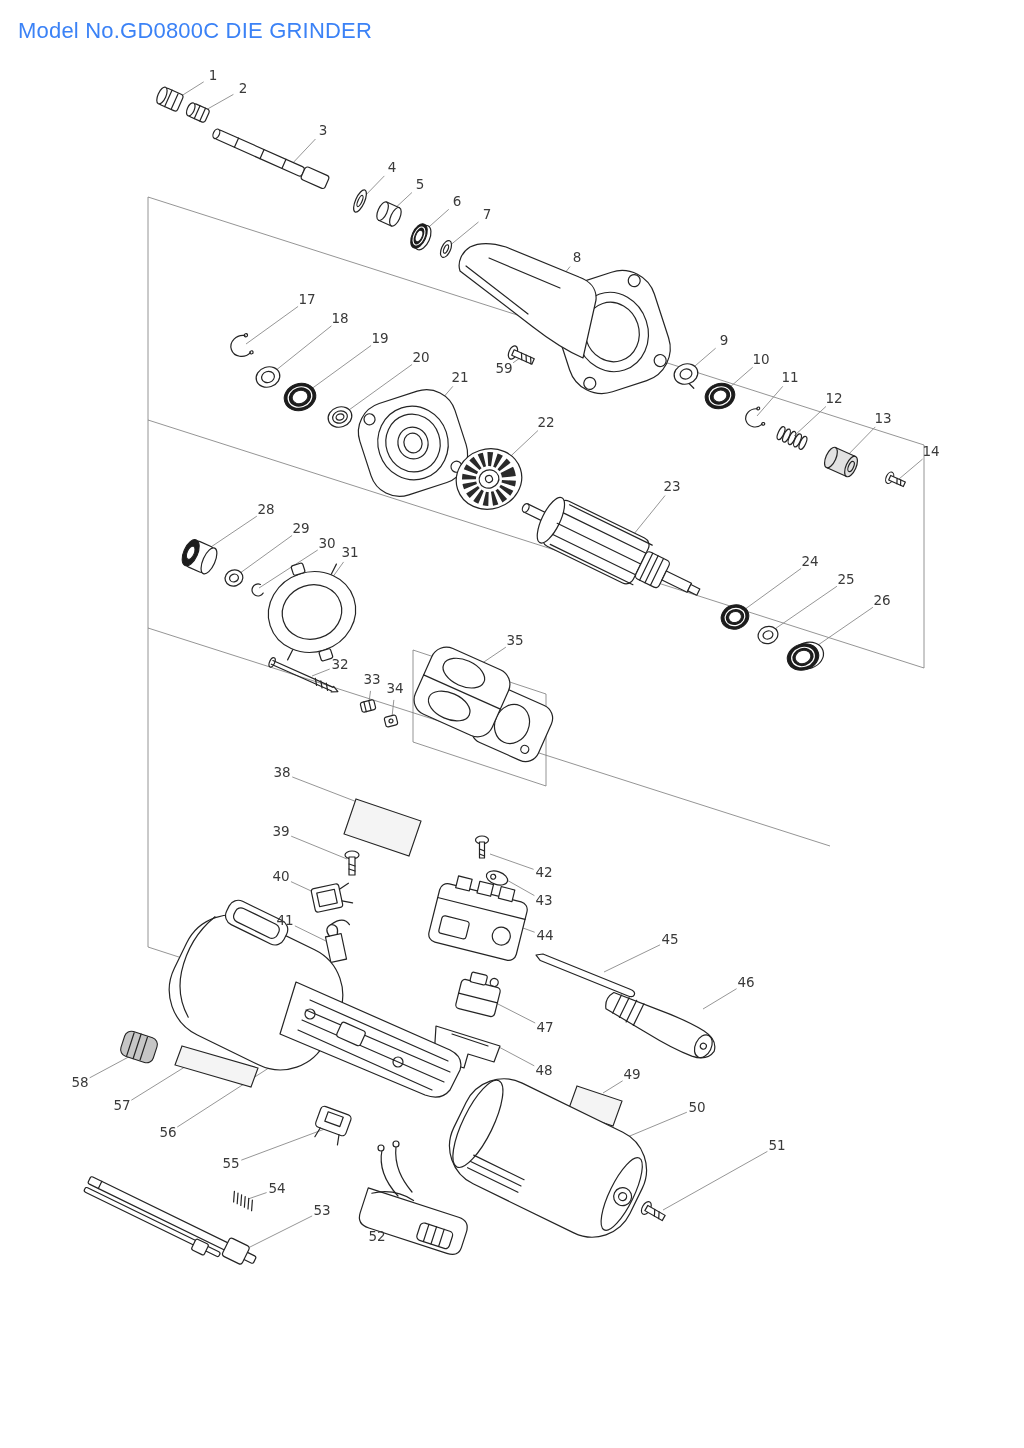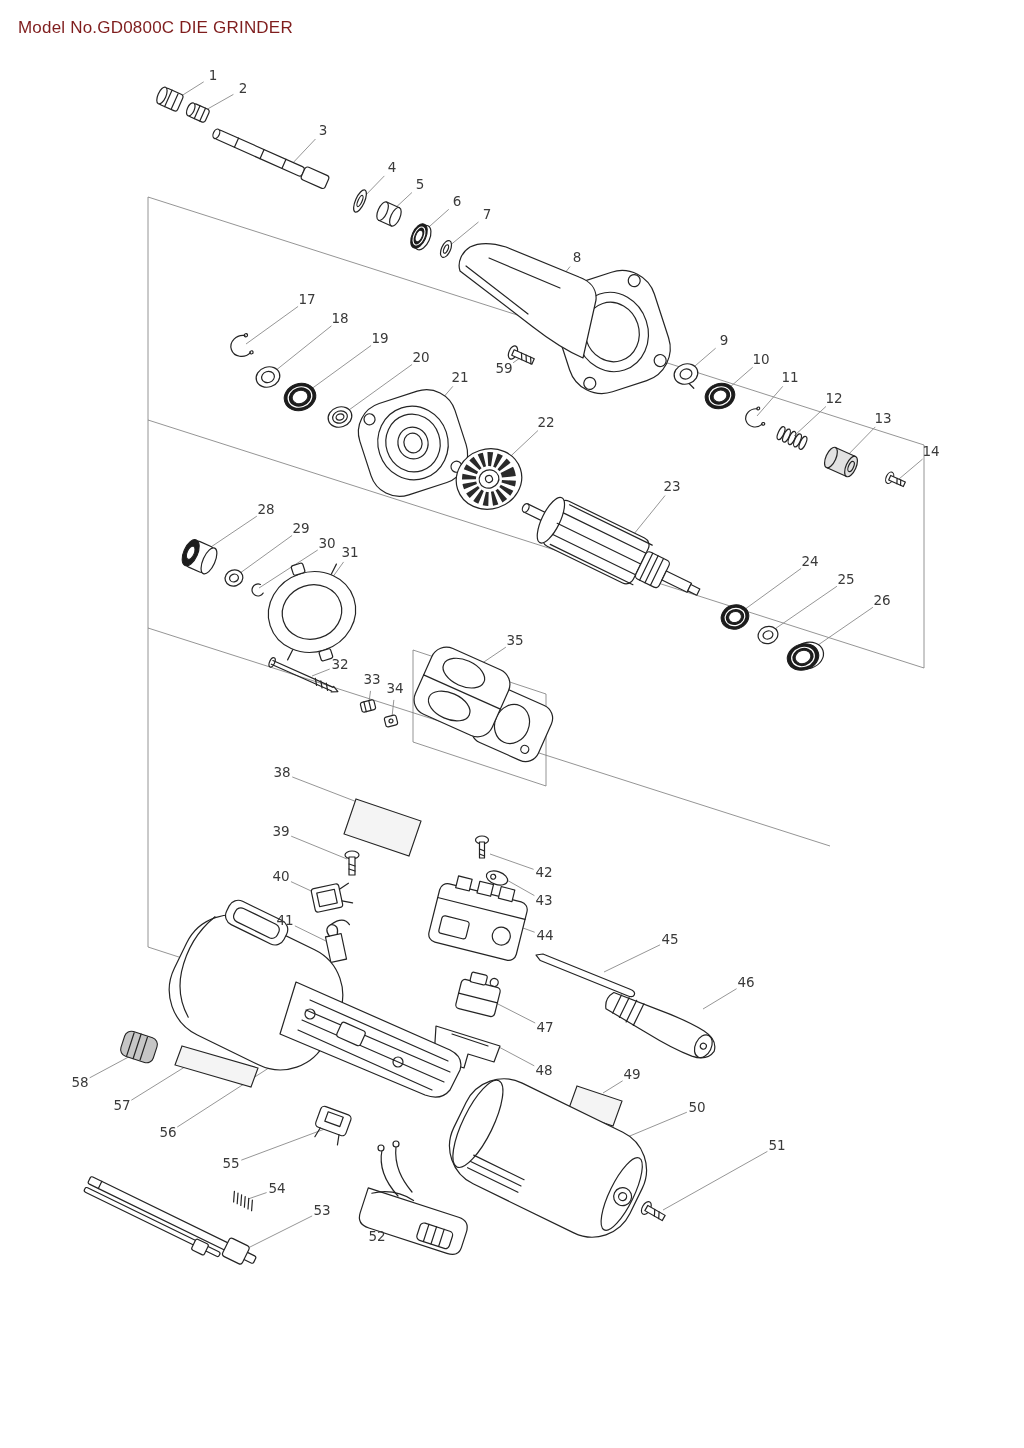--- a/index.html
+++ b/index.html
@@ -1,18 +1,18 @@
 <!DOCTYPE html>
 <html><head>
 <meta charset="utf-8">
 <style>
   html,body { margin:0; padding:0; background:#ffffff; }
   .page { position:relative; width:1024px; height:1448px; background:#fff;
           font-family:"Liberation Sans", sans-serif; overflow:hidden; }
-  .title { position:absolute; top:18px; left:18px; font-size:17px; color:#7f1d1d; letter-spacing:.2px; }
+  .title { position:absolute; top:18px; left:18px; font-size:22px; color:#3b82f6; letter-spacing:.2px; }
   svg { position:absolute; top:0; left:0; }
   .ln  { fill:none; stroke:#242424; stroke-width:1.2; stroke-linecap:round; stroke-linejoin:round; }
   .lnf { fill:#ffffff; stroke:#242424; stroke-width:1.2; stroke-linejoin:round; }
   .dark { fill:#1c1c1c; stroke:#1c1c1c; }
   .light { fill:#f4f4f4; stroke:#242424; stroke-width:1.1; }
   .mid { fill:#c6c6c6; stroke:#242424; stroke-width:1.1; }
   .frame { stroke:#7a7a7a; stroke-width:0.8; fill:none; }
   .leader { stroke:#8a8a8a; stroke-width:0.9; fill:none; }
   text.callout { font-family:"DejaVu Sans", sans-serif; font-size:13.5px; fill:#3a3a3a; text-anchor:middle; }
 </style>

